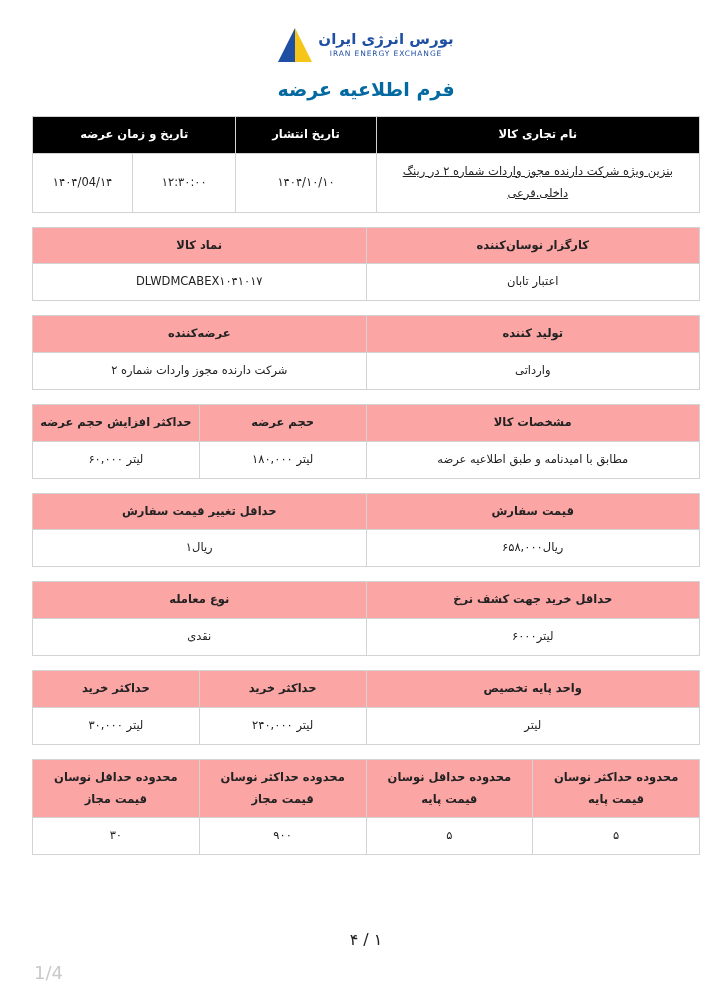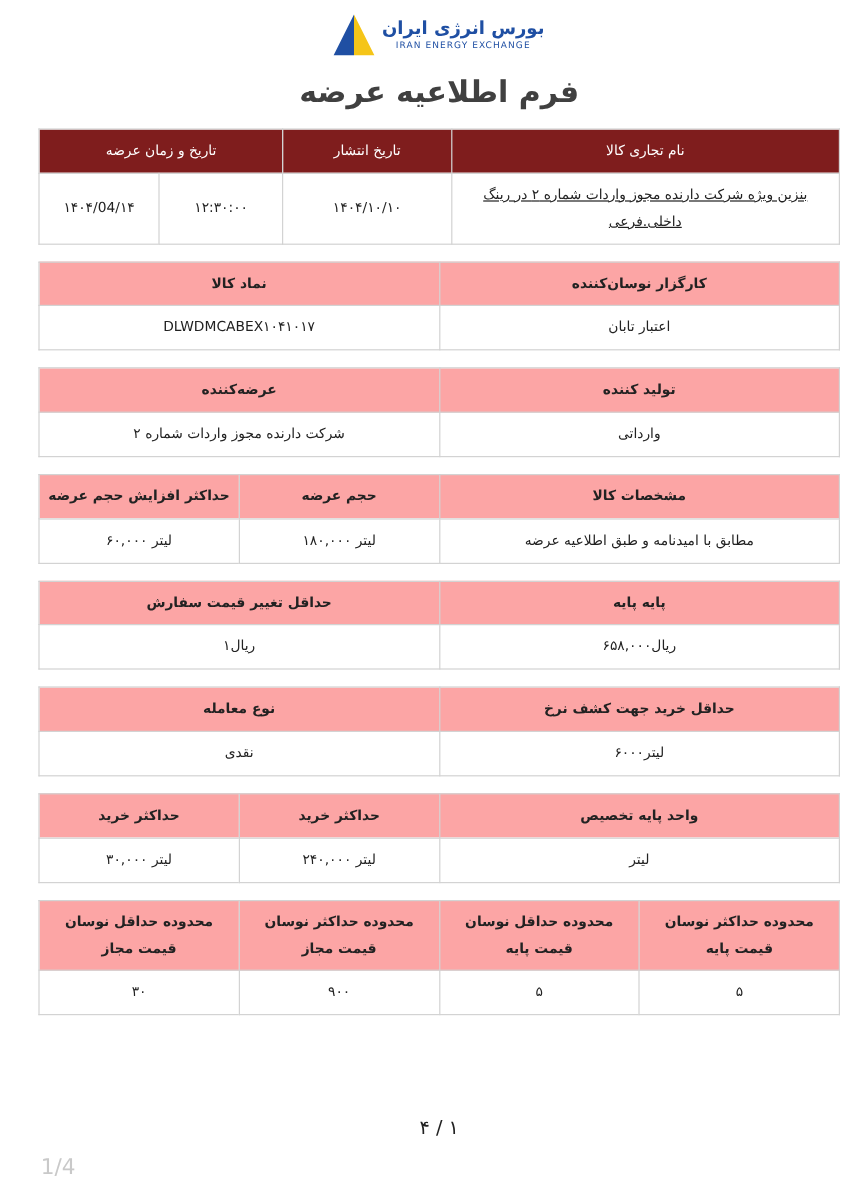--- a/index.html
+++ b/index.html
@@ -11,21 +11,21 @@
     width: 720px;
     height: 998px;
     position: relative;
     font-family: "DejaVu Sans", "Liberation Sans", sans-serif;
     color: #1a1a1a;
     overflow: hidden;
   }
   .page {
     width: 708px;
     height: 998px;
-    padding: 0 20px;
+    padding: 16px 20px;
     position: relative;
   }
 
   
   .logo-wrap {
     display: flex;
     justify-content: center;
     align-items: center;
     padding-top: 12px;
     padding-bottom: 6px;
@@ -68,45 +68,45 @@
   .logo-en {
     font-size: 7.5px;
     color: #1f4fa3;
     letter-spacing: 0.9px;
     margin-top: 2px;
   }
 
   
   .doc-title {
     text-align: center;
-    font-size: 25px;
+    font-size: 19px;
     font-weight: bold;
-    color: #404040;
+    color: #0369a1;
     margin: 10px 0 16px 0;
   }
 
   
   table.blk {
     width: 100%;
     border-collapse: collapse;
     margin-bottom: 14px;
     table-layout: fixed;
   }
   table.blk td, table.blk th {
     border: 1px solid #d3d3d3;
     padding: 7px 6px;
     text-align: center;
     font-size: 11.5px;
     vertical-align: middle;
     line-height: 1.9;
   }
   th.hdr-blue {
-    background: #7f1d1d;
+    background: #000000;
     color: #ffffff;
-    font-weight: normal;
+    font-weight: bold;
     font-size: 12px;
     border: 1px solid #1f4e9b;
     padding: 8px 6px;
   }
   th.hdr-gray {
     background: #fca5a5;
     color: #222;
     font-weight: bold;
     font-size: 11.5px;
   }
@@ -231,21 +231,21 @@
   </tbody>
     </table>
 
   <table class="blk">
     <colgroup>
         <col style="width:50%">
         <col style="width:50%">
       </colgroup>
     <tbody>
         <tr>
-      <th class="hdr-gray">پایه پایه</th>
+      <th class="hdr-gray">قیمت سفارش</th>
       <th class="hdr-gray">حداقل تغییر قیمت سفارش</th>
     </tr>
     <tr>
       <td class="val">ریال۶۵۸,۰۰۰</td>
       <td class="val">ریال۱</td>
     </tr>
   </tbody>
     </table>
 
   <table class="blk">

